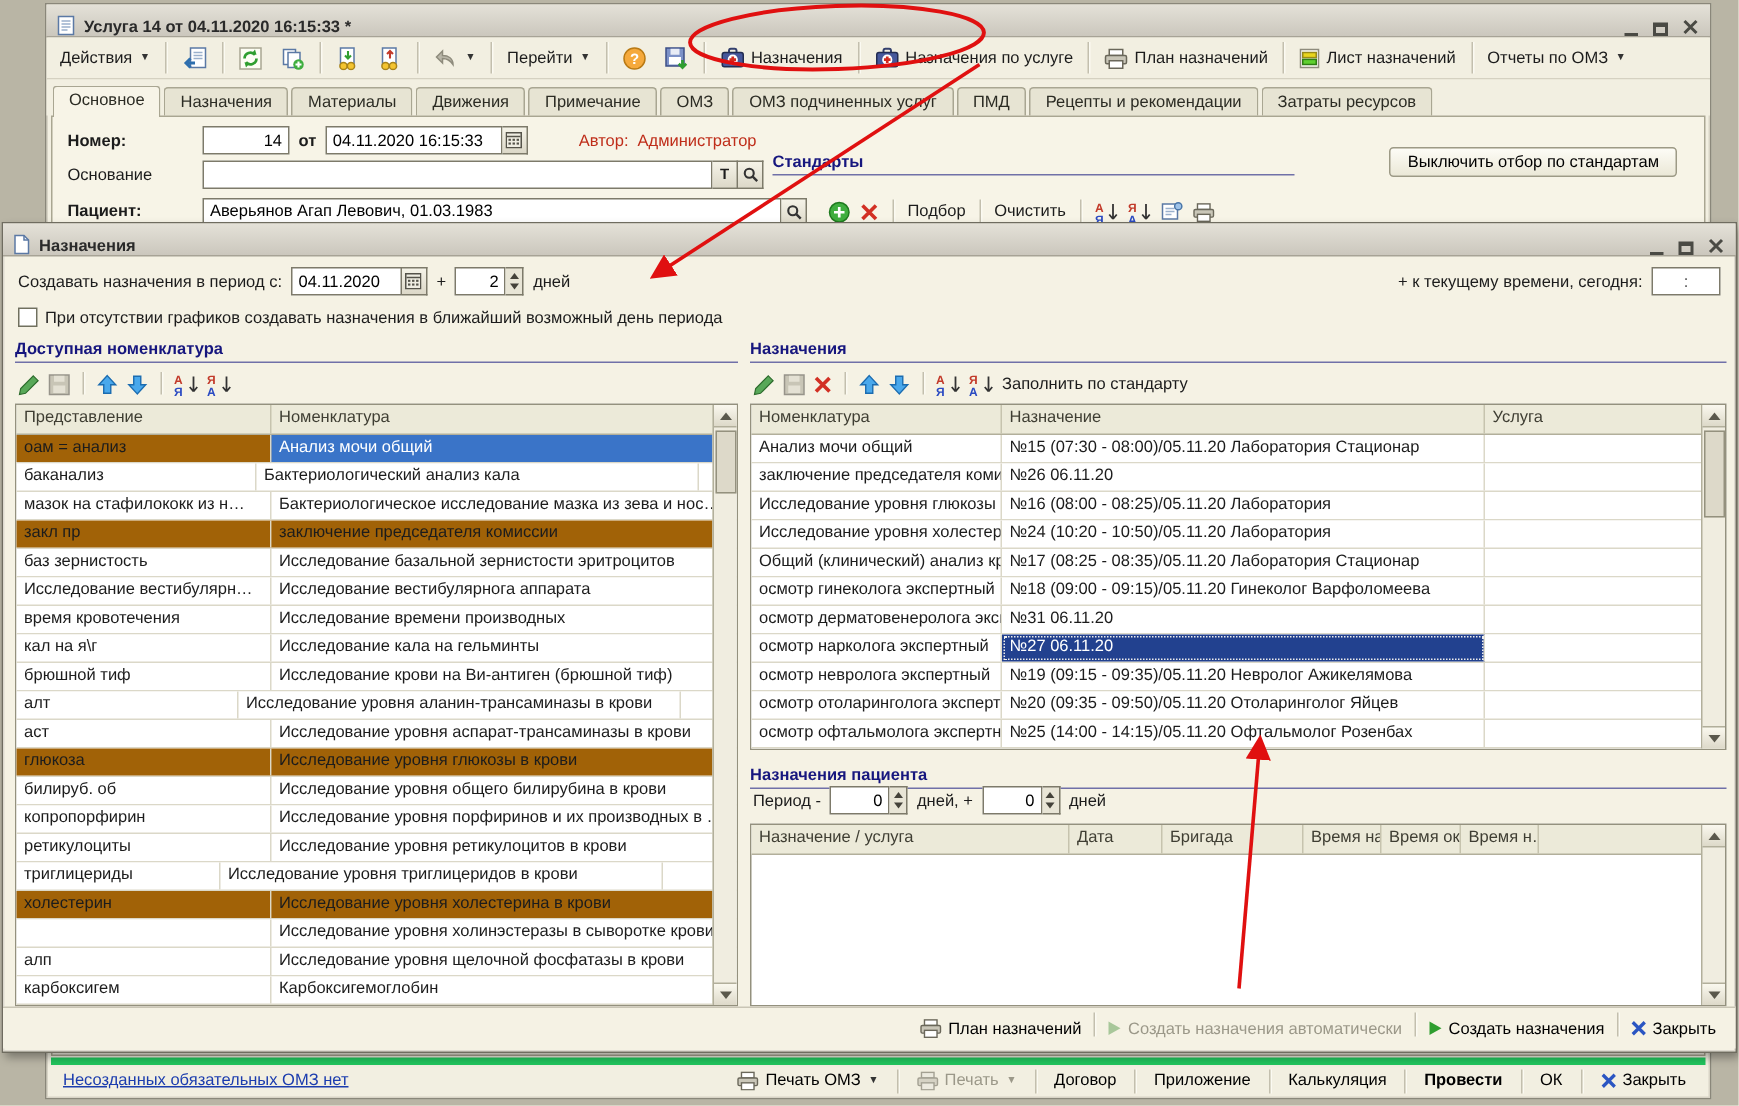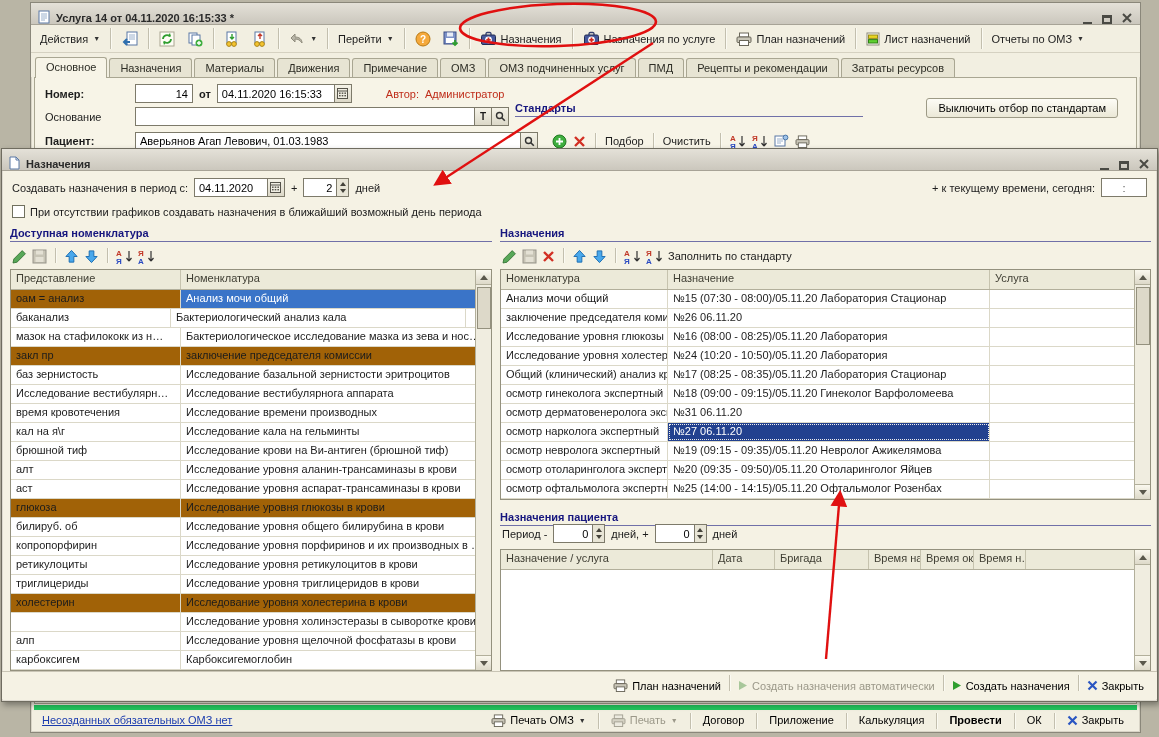--- a/index.html
+++ b/index.html
@@ -540,21 +540,21 @@
             <div class="c" style="width:170px;">кал на я\г</div>
             <div class="c" style="width:295px;">Исследование кала на гельминты</div>
           </div>
 
           <div class="trow">
             <div class="c" style="width:170px;">брюшной тиф</div>
             <div class="c" style="width:295px;">Исследование крови на Ви-антиген (брюшной тиф)</div>
           </div>
 
           <div class="trow">
-            <div class="c" style="width:170px;">алт</div>
+            <div class="c" style="width:148px;">алт</div>
             <div class="c" style="width:295px;">Исследование уровня аланин-трансаминазы в крови</div>
           </div>
 
           <div class="trow">
             <div class="c" style="width:170px;">аст</div>
             <div class="c" style="width:295px;">Исследование уровня аспарат-трансаминазы в крови</div>
           </div>
 
           <div class="trow">
             <div class="c pink" style="width:170px;">глюкоза</div>
@@ -570,21 +570,21 @@
             <div class="c" style="width:170px;">копропорфирин</div>
             <div class="c" style="width:295px;">Исследование уровня порфиринов и их производных в …</div>
           </div>
 
           <div class="trow">
             <div class="c" style="width:170px;">ретикулоциты</div>
             <div class="c" style="width:295px;">Исследование уровня ретикулоцитов в крови</div>
           </div>
 
           <div class="trow">
-            <div class="c" style="width:170px;">триглицериды</div>
+            <div class="c" style="width:136px;">триглицериды</div>
             <div class="c" style="width:295px;">Исследование уровня триглицеридов в крови</div>
           </div>
 
           <div class="trow">
             <div class="c pink" style="width:170px;">холестерин</div>
             <div class="c pink" style="width:295px;">Исследование уровня холестерина в крови</div>
           </div>
 
           <div class="trow">
             <div class="c" style="width:170px;"></div>

